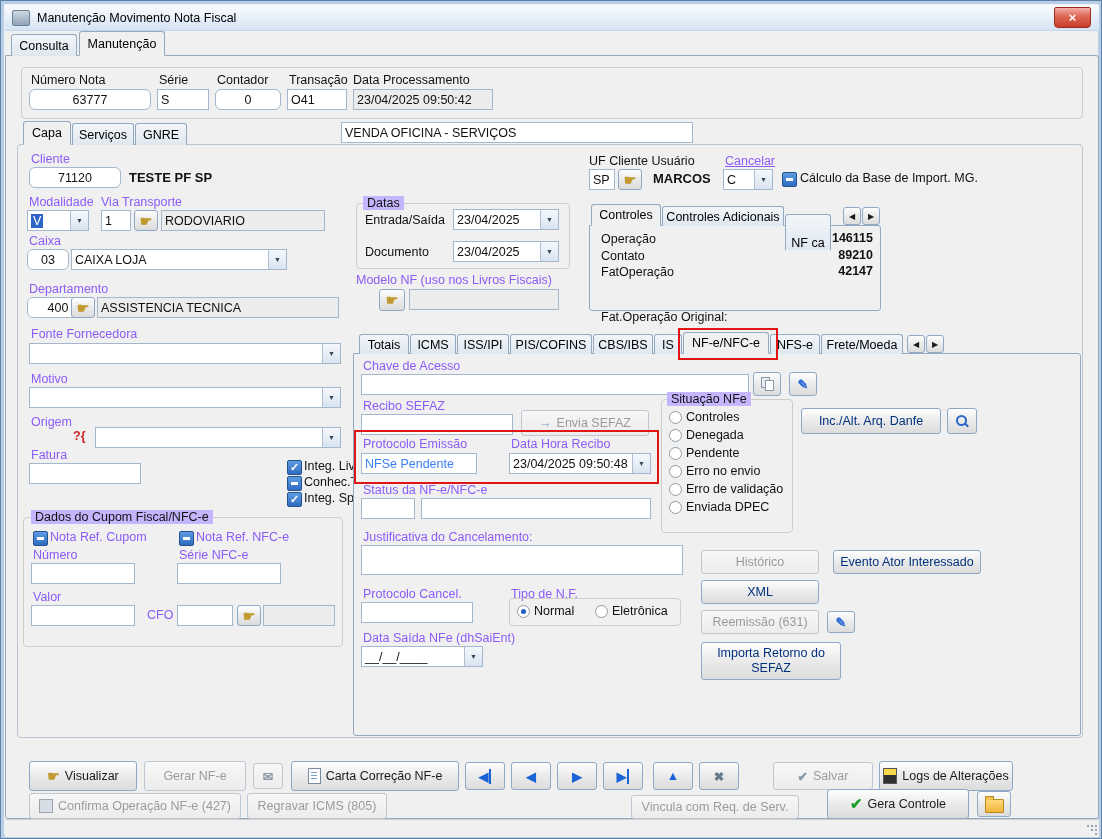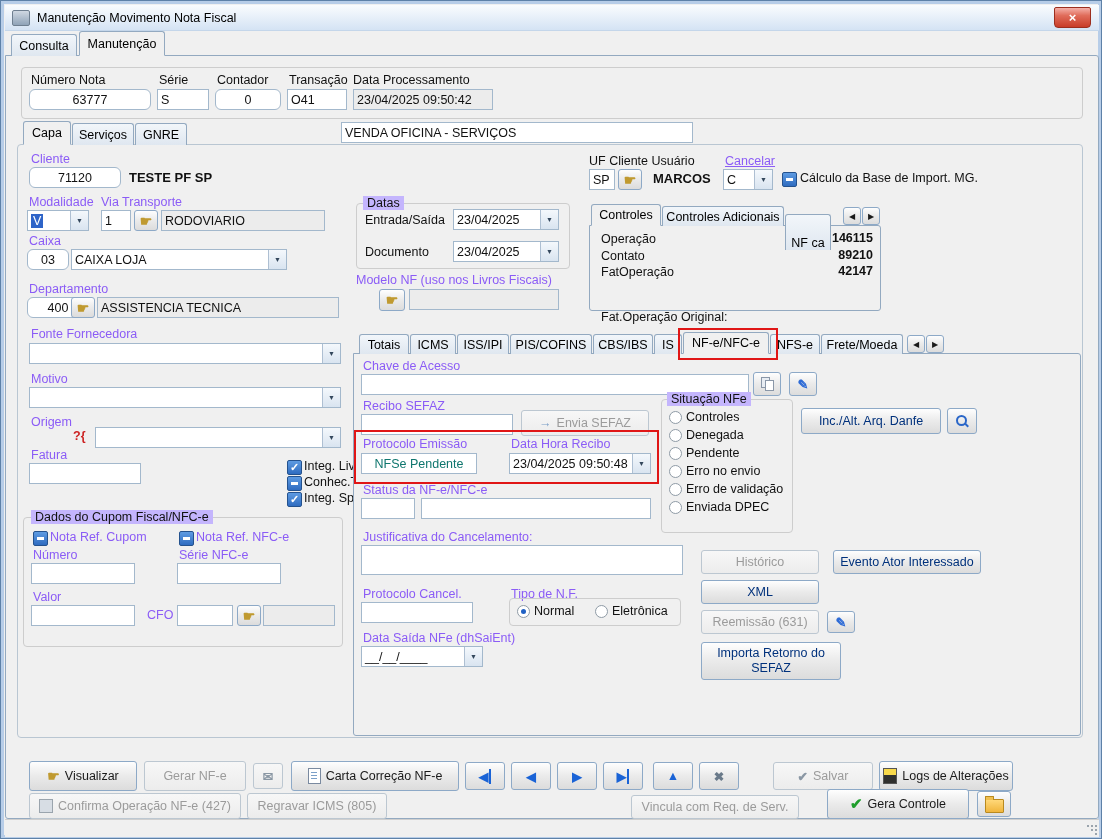--- a/index.html
+++ b/index.html
@@ -325,21 +325,21 @@
   <span class="lbk" style="left:685px;top:499px;">Enviada DPEC</span>
 
   <div class="btn" style="left:800px;top:407px;width:140px;height:26px;color:#00317c;">
     <span>Inc./Alt. Arq. Danfe</span>
   </div>
   <div class="btn" style="left:946px;top:407px;width:30px;height:26px;">
     <span class="icon-mag"></span>
   </div>
 
   <span class="lbl" style="left:362px;top:436px;">Protocolo Emissão</span>
-  <input class="tf navy-text" style="left: 360px; top: 452px; width: 116px; color: #0f766e; text-align: center;" value="NFSe Pendente">
+  <input class="tf navy-text" style="left: 360px; top: 452px; width: 116px; color: #3b82f6;" value="NFSe Pendente">
   <span class="lbl" style="left:510px;top:436px;">Data Hora Recibo</span>
   <div class="combo" style="left:508px;top:452px;width:142px;">
     <span class="ct">23/04/2025 09:50:48</span>
     <span class="cbtn">▼</span>
   </div>
 
   <span class="lbl" style="left:362px;top:482px;">Status da NF-e/NFC-e</span>
   <input class="tf" style="left: 360px; top: 497px; width: 54px;">
   <input class="tf" style="left: 420px; top: 497px; width: 230px;">
 

